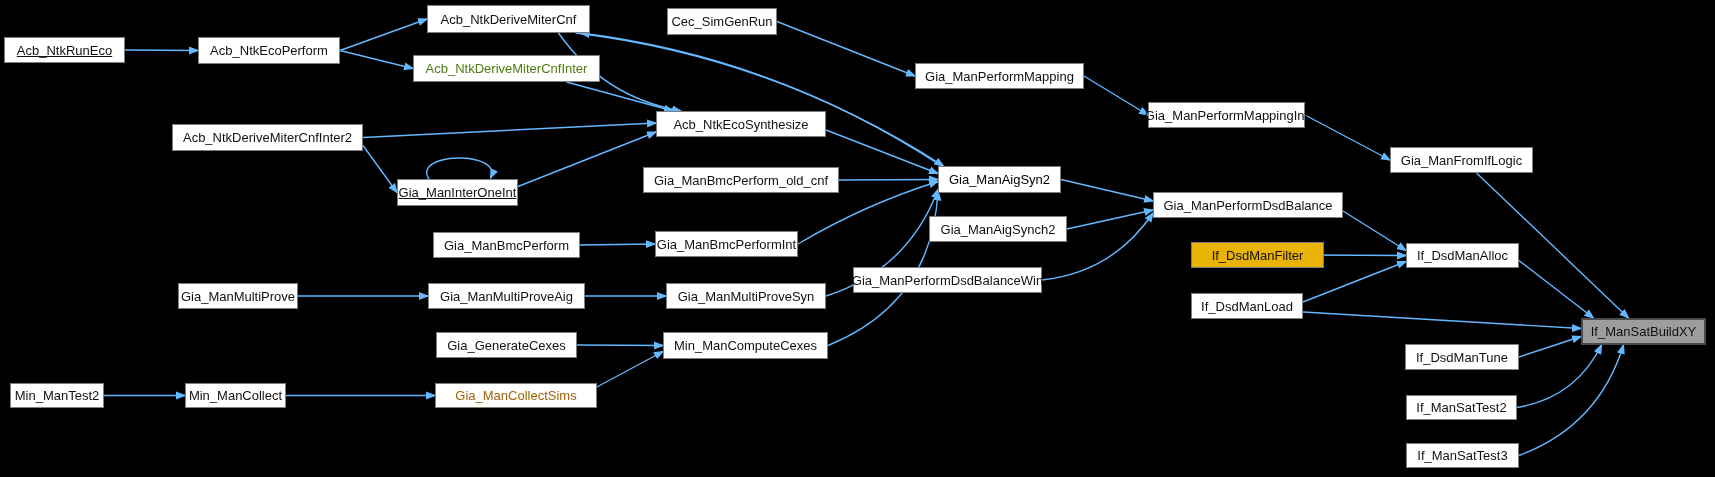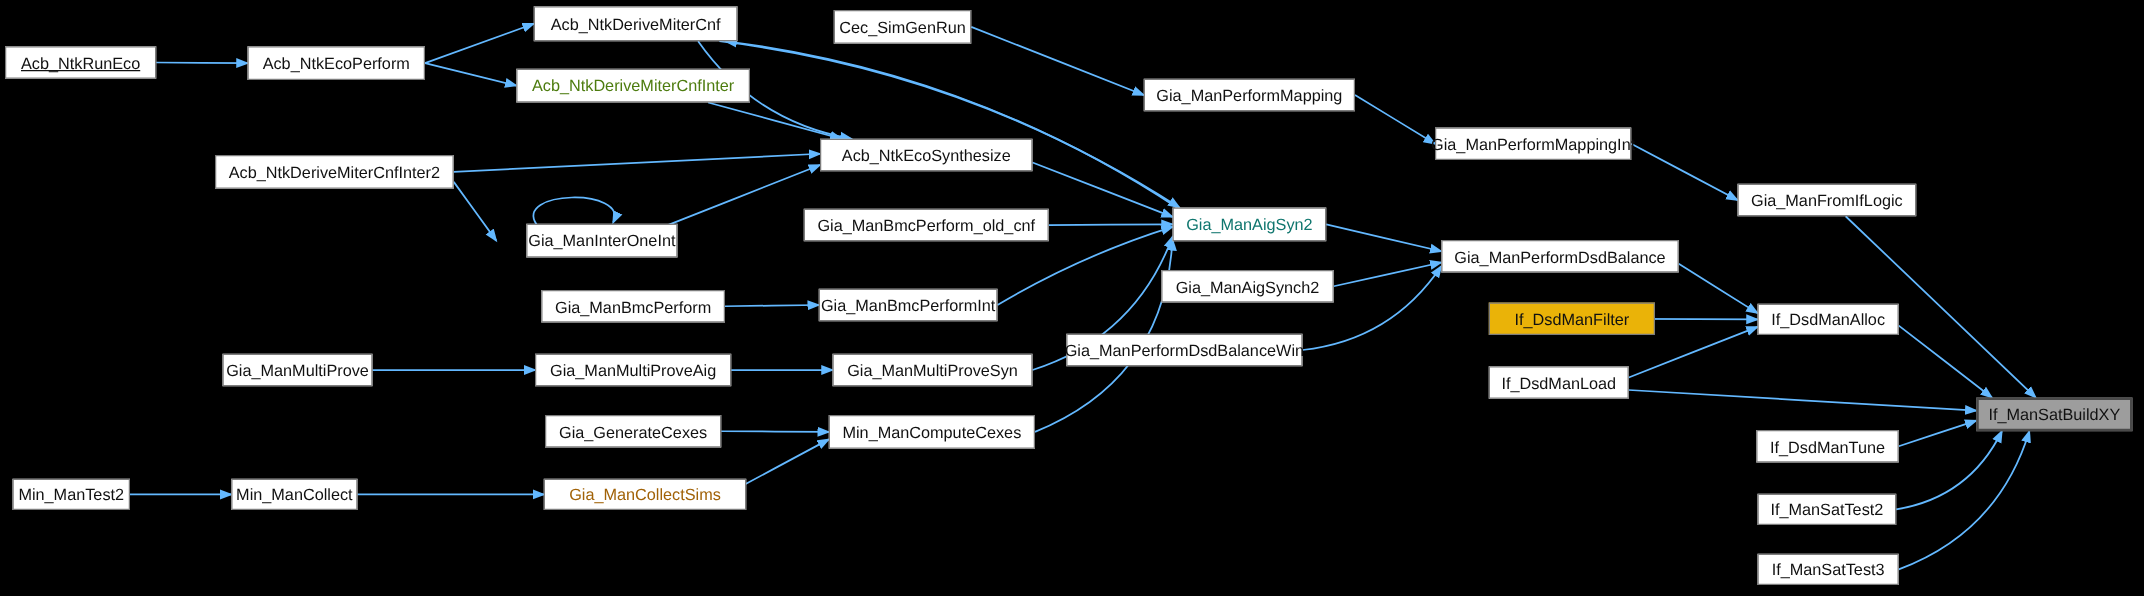--- a/index.html
+++ b/index.html
@@ -74,23 +74,23 @@
       <div class="node" style="left: 4px; top: 37px; width: 121px; height: 26px; background: rgb(255, 255, 255); border: 1.5px solid rgb(125, 125, 125); color: rgb(17, 17, 17); text-decoration: underline;">Acb_NtkRunEco</div>
       <div class="node" style="left: 198px; top: 37px; width: 142px; height: 27px; background: rgb(255, 255, 255); border: 1.5px solid rgb(125, 125, 125); color: rgb(17, 17, 17);">Acb_NtkEcoPerform</div>
       <div class="node" style="left: 427px; top: 5px; width: 163px; height: 28px; background: rgb(255, 255, 255); border: 1.5px solid rgb(125, 125, 125); color: rgb(17, 17, 17);">Acb_NtkDeriveMiterCnf</div>
       <div class="node" style="left: 413px; top: 55px; width: 187px; height: 27px; background: rgb(255, 255, 255); border: 1.5px solid rgb(125, 125, 125); color: #4d7c0f;">Acb_NtkDeriveMiterCnfInter</div>
       <div class="node" style="left: 667px; top: 8px; width: 110px; height: 27px; background: rgb(255, 255, 255); border: 1.5px solid rgb(125, 125, 125); color: rgb(17, 17, 17);">Cec_SimGenRun</div>
       <div class="node" style="left: 915px; top: 63px; width: 169px; height: 26px; background: rgb(255, 255, 255); border: 1.5px solid rgb(125, 125, 125); color: rgb(17, 17, 17);">Gia_ManPerformMapping</div>
       <div class="node" style="left: 1148px; top: 102px; width: 157px; height: 26px; background: rgb(255, 255, 255); border: 1.5px solid rgb(125, 125, 125); color: rgb(17, 17, 17);">Gia_ManPerformMappingInt</div>
       <div class="node" style="left: 1390px; top: 147px; width: 143px; height: 26px; background: rgb(255, 255, 255); border: 1.5px solid rgb(125, 125, 125); color: rgb(17, 17, 17);">Gia_ManFromIfLogic</div>
       <div class="node" style="left: 656px; top: 111px; width: 170px; height: 26px; background: rgb(255, 255, 255); border: 1.5px solid rgb(125, 125, 125); color: rgb(17, 17, 17);">Acb_NtkEcoSynthesize</div>
       <div class="node" style="left: 172px; top: 124px; width: 191px; height: 27px; background: rgb(255, 255, 255); border: 1.5px solid rgb(125, 125, 125); color: rgb(17, 17, 17); text-align: center;">Acb_NtkDeriveMiterCnfInter2</div>
-      <div class="node" style="left: 421px; top: 179px; width: 121px; height: 27px; background: rgb(255, 255, 255); border: 1.5px solid rgb(125, 125, 125); color: rgb(17, 17, 17);">Gia_ManInterOneInt</div>
+      <div class="node" style="left: 397px; top: 179px; width: 121px; height: 27px; background: rgb(255, 255, 255); border: 1.5px solid rgb(125, 125, 125); color: rgb(17, 17, 17); text-decoration: underline;">Gia_ManInterOneInt</div>
       <div class="node" style="left: 643px; top: 167px; width: 196px; height: 26px; background: rgb(255, 255, 255); border: 1.5px solid rgb(125, 125, 125); color: rgb(17, 17, 17);">Gia_ManBmcPerform_old_cnf</div>
-      <div class="node" style="left: 938px; top: 166px; width: 123px; height: 27px; background: rgb(255, 255, 255); border: 1.5px solid rgb(125, 125, 125); color: #0f766e; text-align: center;">Gia_ManAigSyn2</div>
+      <div class="node" style="left: 938px; top: 166px; width: 123px; height: 27px; background: rgb(255, 255, 255); border: 1.5px solid rgb(125, 125, 125); color: #000000; text-align: center;">Gia_ManAigSyn2</div>
       <div class="node" style="left: 929px; top: 216px; width: 138px; height: 26px; background: rgb(255, 255, 255); border: 1.5px solid rgb(125, 125, 125); color: rgb(17, 17, 17);">Gia_ManAigSynch2</div>
       <div class="node" style="left: 1153px; top: 192px; width: 190px; height: 26px; background: rgb(255, 255, 255); border: 1.5px solid rgb(125, 125, 125); color: rgb(17, 17, 17);">Gia_ManPerformDsdBalance</div>
       <div class="node" style="left: 433px; top: 232px; width: 147px; height: 26px; background: rgb(255, 255, 255); border: 1.5px solid rgb(125, 125, 125); color: rgb(17, 17, 17);">Gia_ManBmcPerform</div>
       <div class="node" style="left: 655px; top: 231px; width: 143px; height: 26px; background: rgb(255, 255, 255); border: 1.5px solid rgb(125, 125, 125); color: rgb(17, 17, 17);">Gia_ManBmcPerformInt</div>
       <div class="node" style="left: 1191px; top: 242px; width: 133px; height: 26px; background: #eab308; border: 1.5px solid rgb(125, 125, 125); color: rgb(17, 17, 17);">If_DsdManFilter</div>
       <div class="node" style="left: 1406px; top: 243px; width: 113px; height: 25px; background: rgb(255, 255, 255); border: 1.5px solid rgb(125, 125, 125); color: rgb(17, 17, 17);">If_DsdManAlloc</div>
       <div class="node" style="left: 853px; top: 267px; width: 189px; height: 26px; background: rgb(255, 255, 255); border: 1.5px solid rgb(125, 125, 125); color: rgb(17, 17, 17);">Gia_ManPerformDsdBalanceWin</div>
       <div class="node" style="left: 178px; top: 283px; width: 120px; height: 26px; background: rgb(255, 255, 255); border: 1.5px solid rgb(125, 125, 125); color: rgb(17, 17, 17);">Gia_ManMultiProve</div>
       <div class="node" style="left: 428px; top: 283px; width: 157px; height: 26px; background: rgb(255, 255, 255); border: 1.5px solid rgb(125, 125, 125); color: rgb(17, 17, 17);">Gia_ManMultiProveAig</div>
       <div class="node" style="left: 666px; top: 283px; width: 160px; height: 26px; background: rgb(255, 255, 255); border: 1.5px solid rgb(125, 125, 125); color: rgb(17, 17, 17);">Gia_ManMultiProveSyn</div>

